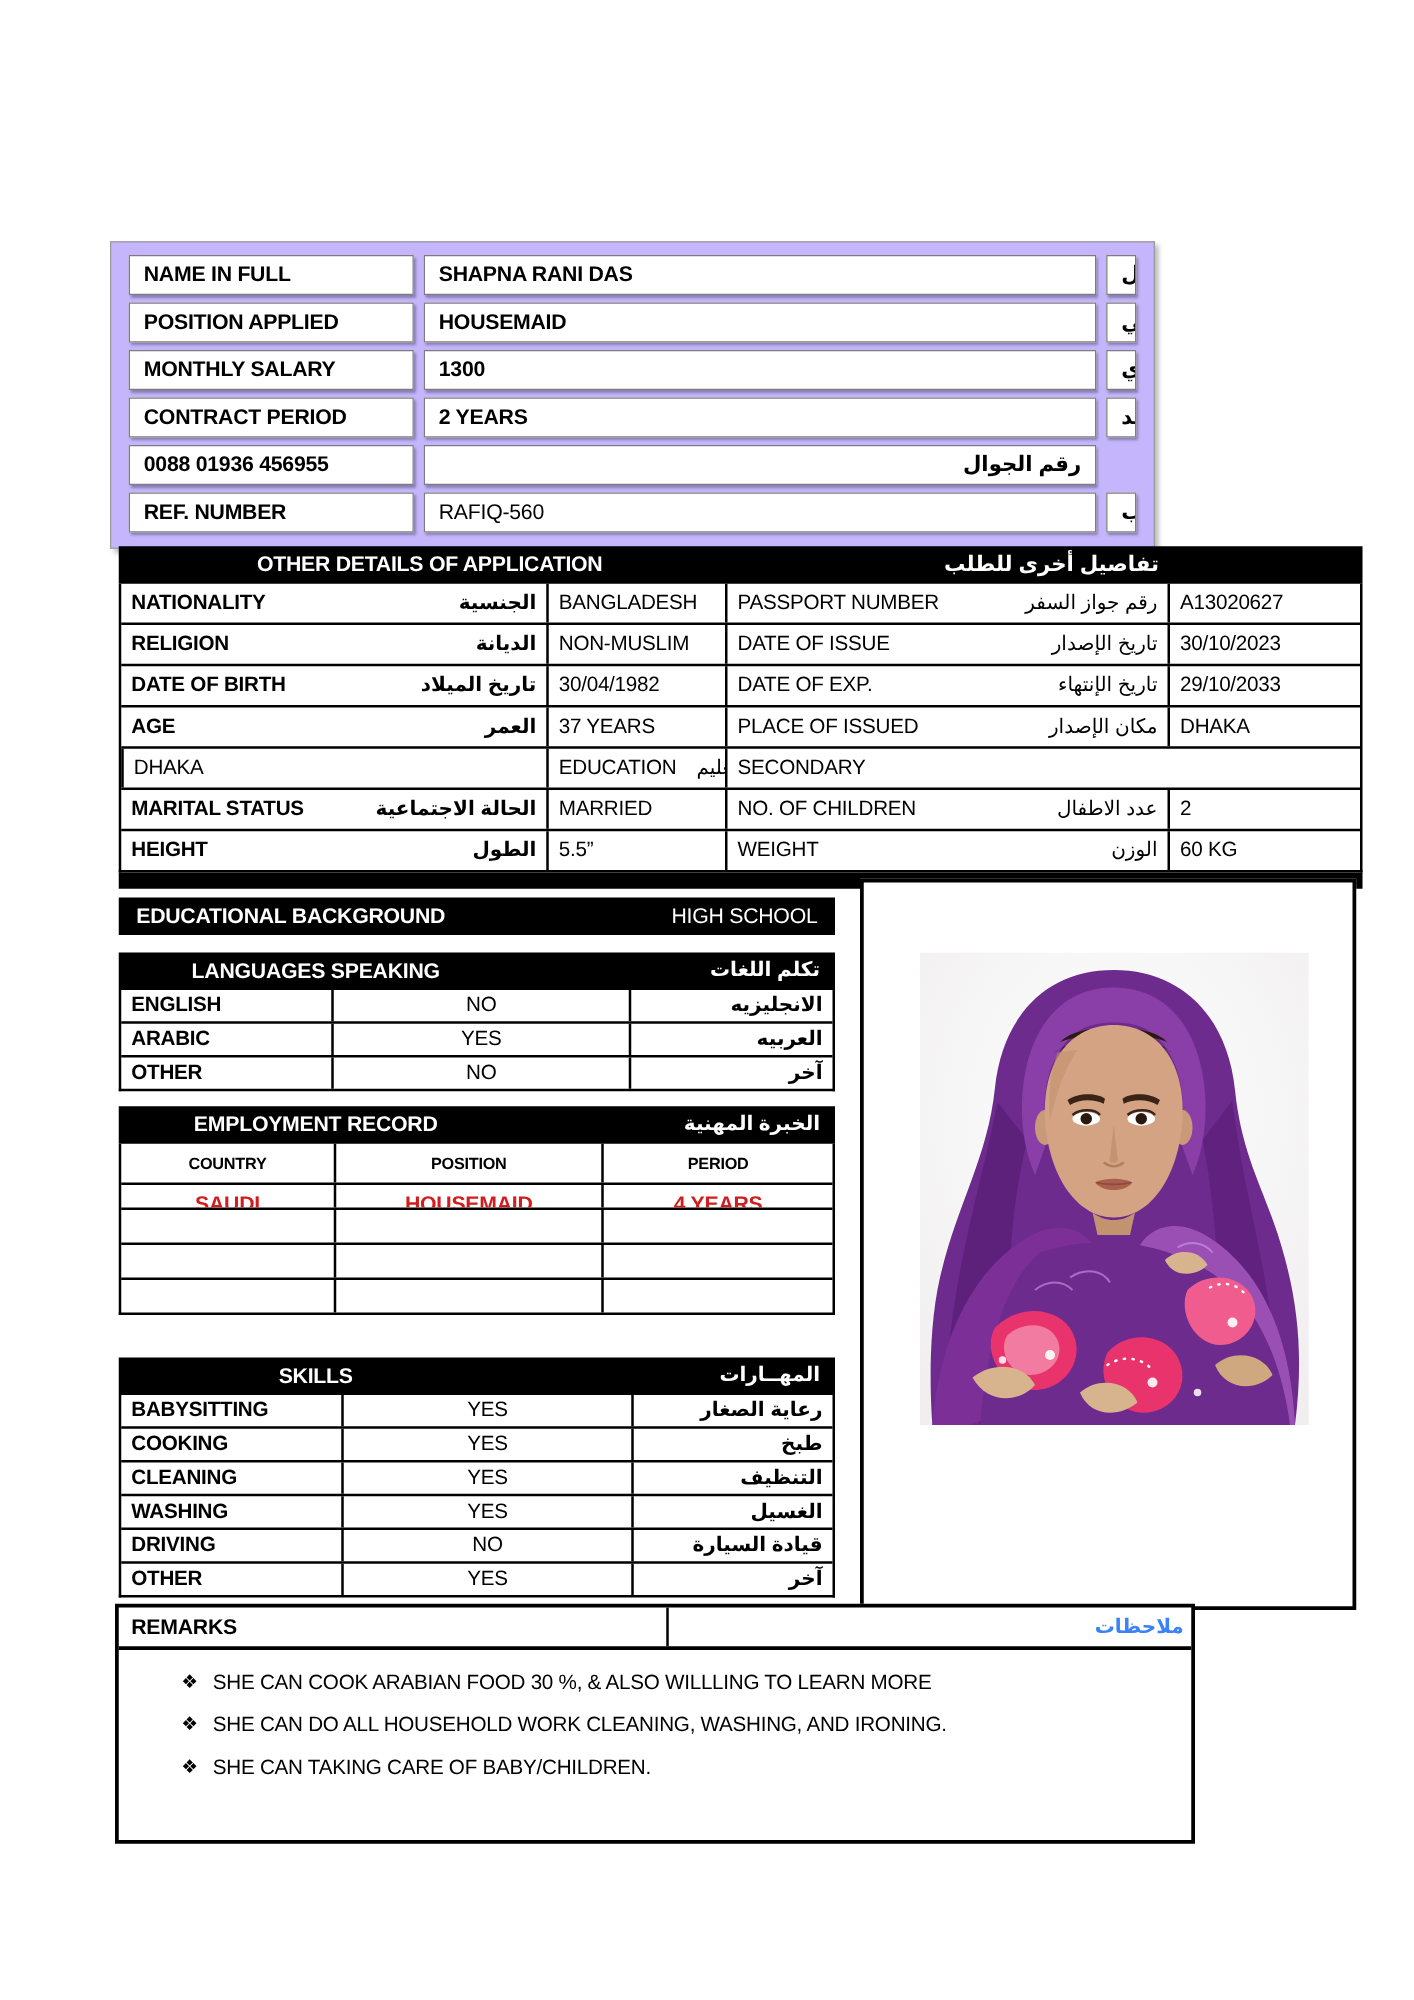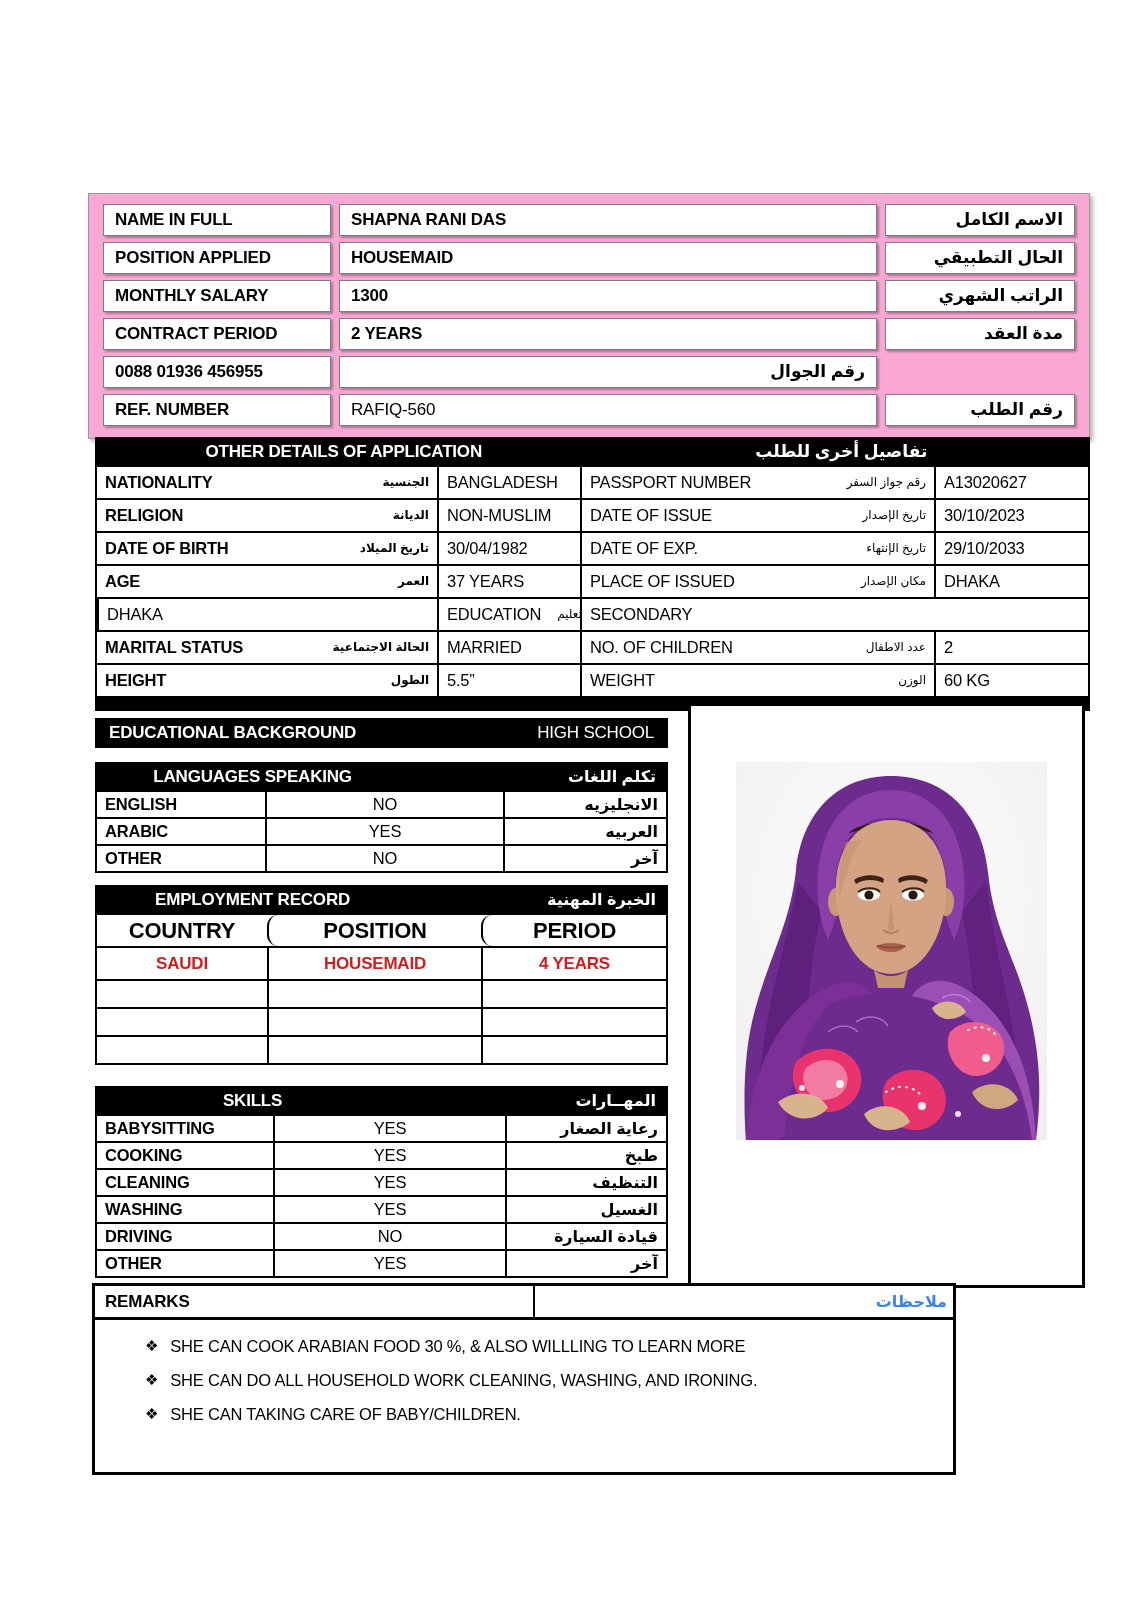--- a/index.html
+++ b/index.html
@@ -7,26 +7,26 @@
     position:relative;
     width:1131px;height:1600px;
     background:#ffffff;
     font-family:"Liberation Sans","DejaVu Sans",sans-serif;
     color:#000;
     overflow:hidden;
     letter-spacing:-0.2px;
   }
   
   .t1{
-    position:absolute;left:88px;top:193px;width:1002px;box-sizing:border-box;
+    position:absolute;left:88px;top:193px;width:836px;box-sizing:border-box;
     border:1px solid #9a9a9a;
     box-shadow:3px 3px 4px rgba(0,0,0,.28);
     padding:10px 14px 12px 14px;
     display:flex;flex-direction:column;gap:6px;
-    background:#f9a8d4;
+    background:#c4b5fd;
   }
   .t1-row{display:grid;grid-template-columns:228px 538px 1fr;gap:8px;}
   .t1-cell{
     border:1px solid #7d7d7d;
     box-shadow:1.5px 2px 2px rgba(0,0,0,.3);
     height:30px;line-height:30px;
     padding:0 11px;
     font-size:17px;font-weight:bold;
     background:#fff;white-space:nowrap;overflow:hidden;
   }
@@ -37,21 +37,21 @@
   .bar{
     background:#000;color:#fff;font-weight:bold;font-size:17px;
     height:30px;line-height:30px;display:flex;
   }
   .t2 .bar .half{flex:0 0 50%;text-align:center;}
   .t2-table{border:2px solid #000;border-top:none;}
   .t2-row{display:grid;grid-template-columns:340px 143px 354px 1fr;}
   .t2-row + .t2-row{border-top:2px solid #000;}
   .t2-cell{height:31px;line-height:31px;padding:0 8px;font-size:16.5px;white-space:nowrap;overflow:hidden;gap:16px;}
   .t2-lbl{display:flex;justify-content:space-between;font-weight:bold;}
-  .t2-lbl .ar{font-size:12px;}
+  .t2-lbl .ar{font-size:16px;}
   .t2-val{border-left:2px solid #000;font-weight:normal;}
   .t2-bottom{height:13px;background:#000;margin-top:0;}
   
   .edu-bar{
     position:absolute;left:95px;top:718px;width:573px;box-sizing:border-box;
     background:#000;color:#fff;height:30px;line-height:30px;
     display:flex;justify-content:space-between;padding:0 14px;
     font-size:17px;
   }
   .edu-bar .ttl{font-weight:bold;}
@@ -65,22 +65,22 @@
   .mini-cell{height:25px;line-height:25px;padding:0 8px;font-size:16.5px;white-space:nowrap;overflow:hidden;}
   .lang-row{grid-template-columns:168px 238px 1fr;}
   .skill-row{grid-template-columns:176px 232px 1fr;}
   .emp-row{grid-template-columns:170px 214px 1fr;}
   .c-lbl{font-weight:bold;}
   .c-val{border-left:2px solid #000;text-align:center;font-weight:normal;}
   .c-ar{border-left:2px solid #000;text-align:right;font-weight:bold;font-size:16px;}
   #languages{top:762px;}
   #employment{top:885px;}
   #skills{top:1086px;}
-  .emp-head .mini-cell{height:31px;line-height:31px;text-align:center;font-weight:bold;font-size:22px;border-radius:11px;}
-  .emp-data .mini-cell{height:31px;line-height:31px;text-align:center;font-weight:bold;font-size:17px;}
+  .emp-head .mini-cell{height:31px;line-height:31px;text-align:center;font-weight:bold;font-size:13px;}
+  .emp-data .mini-cell{height:18px;line-height:31px;text-align:center;font-weight:bold;font-size:17px;}
   .emp-empty .mini-cell{height:26px;}
   .emp-row .mini-cell + .mini-cell{border-left:2px solid #000;}
   .red{color:#d01e1e;}
   
   .photo-box{
     position:absolute;left:688px;top:703px;width:397px;height:585px;
     border:3px solid #000;box-sizing:border-box;background:#fff;
   }
   .photo{
     position:absolute;left:45px;top:56px;width:311px;height:378px;

